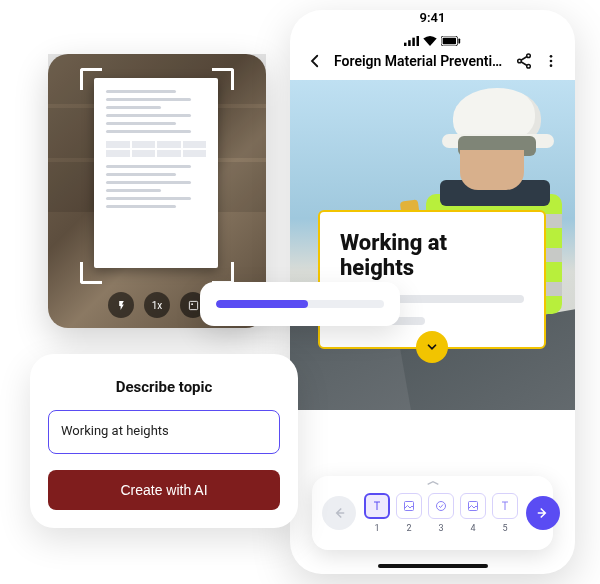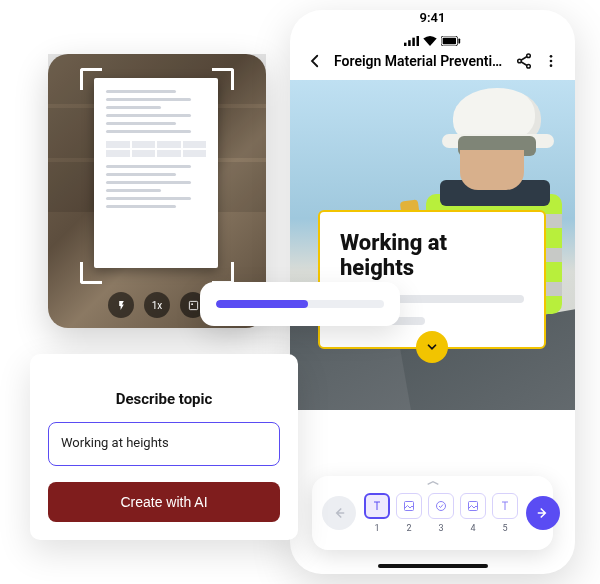--- a/index.html
+++ b/index.html
@@ -166,23 +166,23 @@
   }
   .progress-track { flex:1; height:8px; background:#eceef2; border-radius:4px; overflow:hidden; }
   .progress-fill { height:100%; width:55%; background:#5a4cf3; border-radius:4px; }
 
   
   .topic-card {
     position:absolute;
     left: 30px; top: 354px;
     width: 268px;
     background:#fff;
-    border-radius:10px;
+    border-radius:24px;
     box-shadow: 0 12px 34px rgba(0,0,0,0.12);
-    padding: 36px 18px 18px;
+    padding: 24px 18px 18px;
   }
   .topic-label { font-weight:700; font-size:15px; text-align:center; margin-bottom:14px; color:#111; }
   .topic-input {
     width:100%; border:1.5px solid #5a4cf3; border-radius:8px;
     padding:12px 12px; font-size:13px; font-family:inherit;
     resize:none; height:44px; color:#222;
   }
   .create-btn {
     width:100%; margin-top:12px; height:40px; border:none;
     background:#7f1d1d; color:#fff; font-size:14px; font-weight:500;

